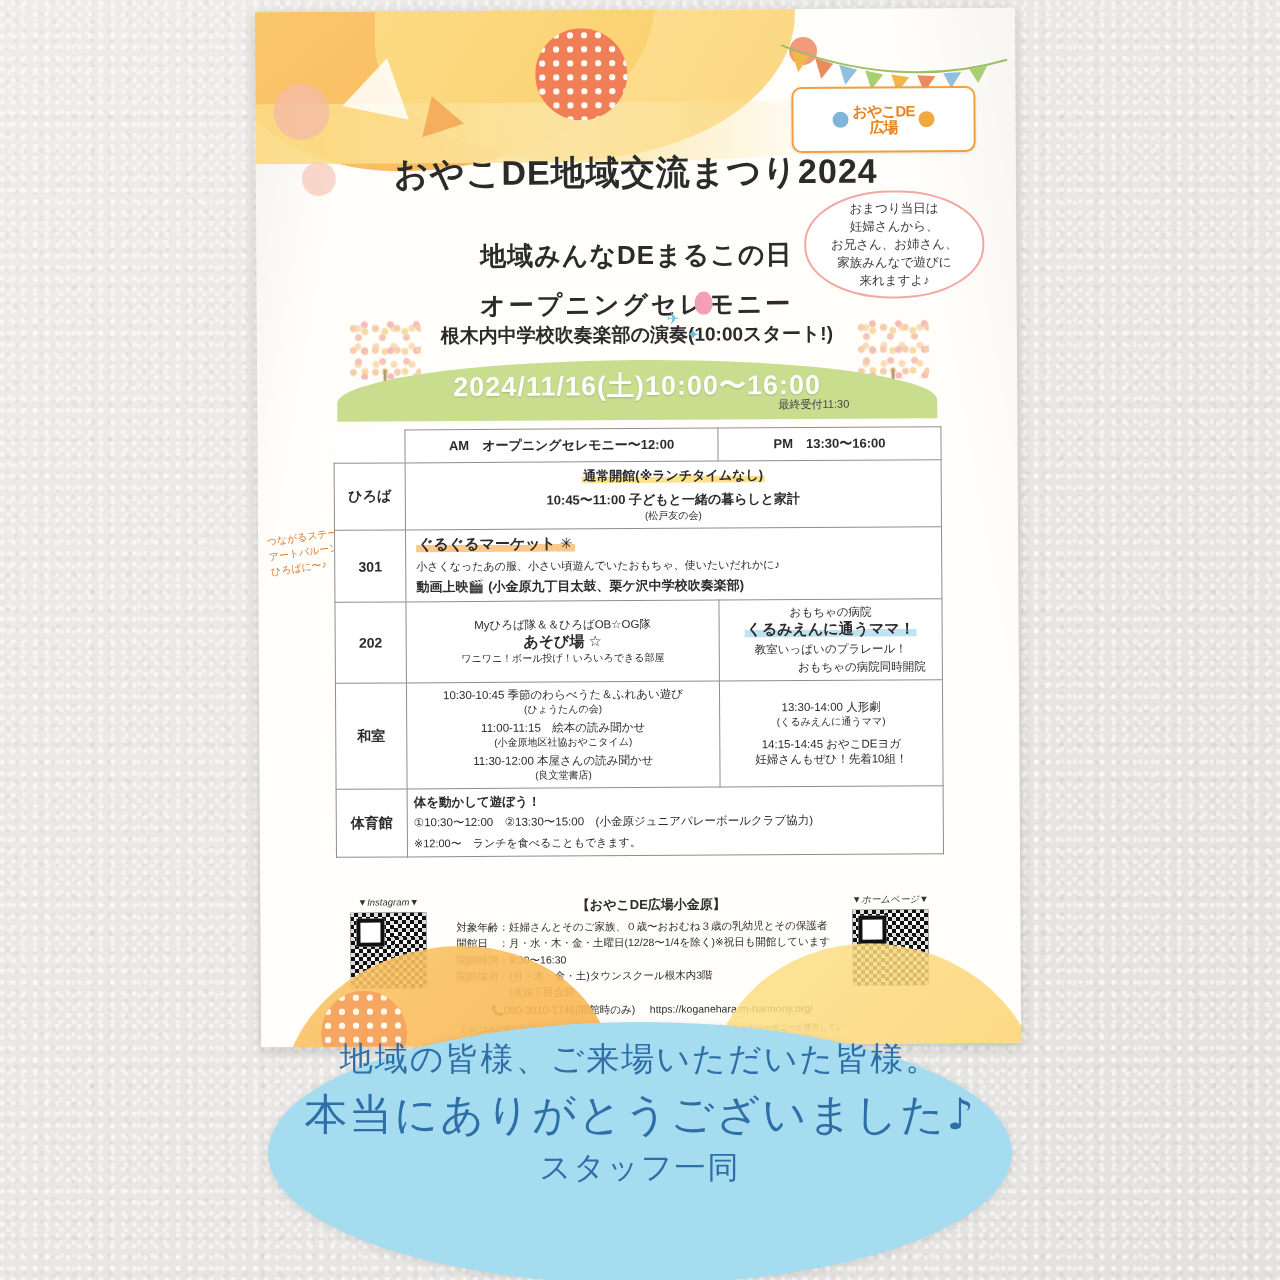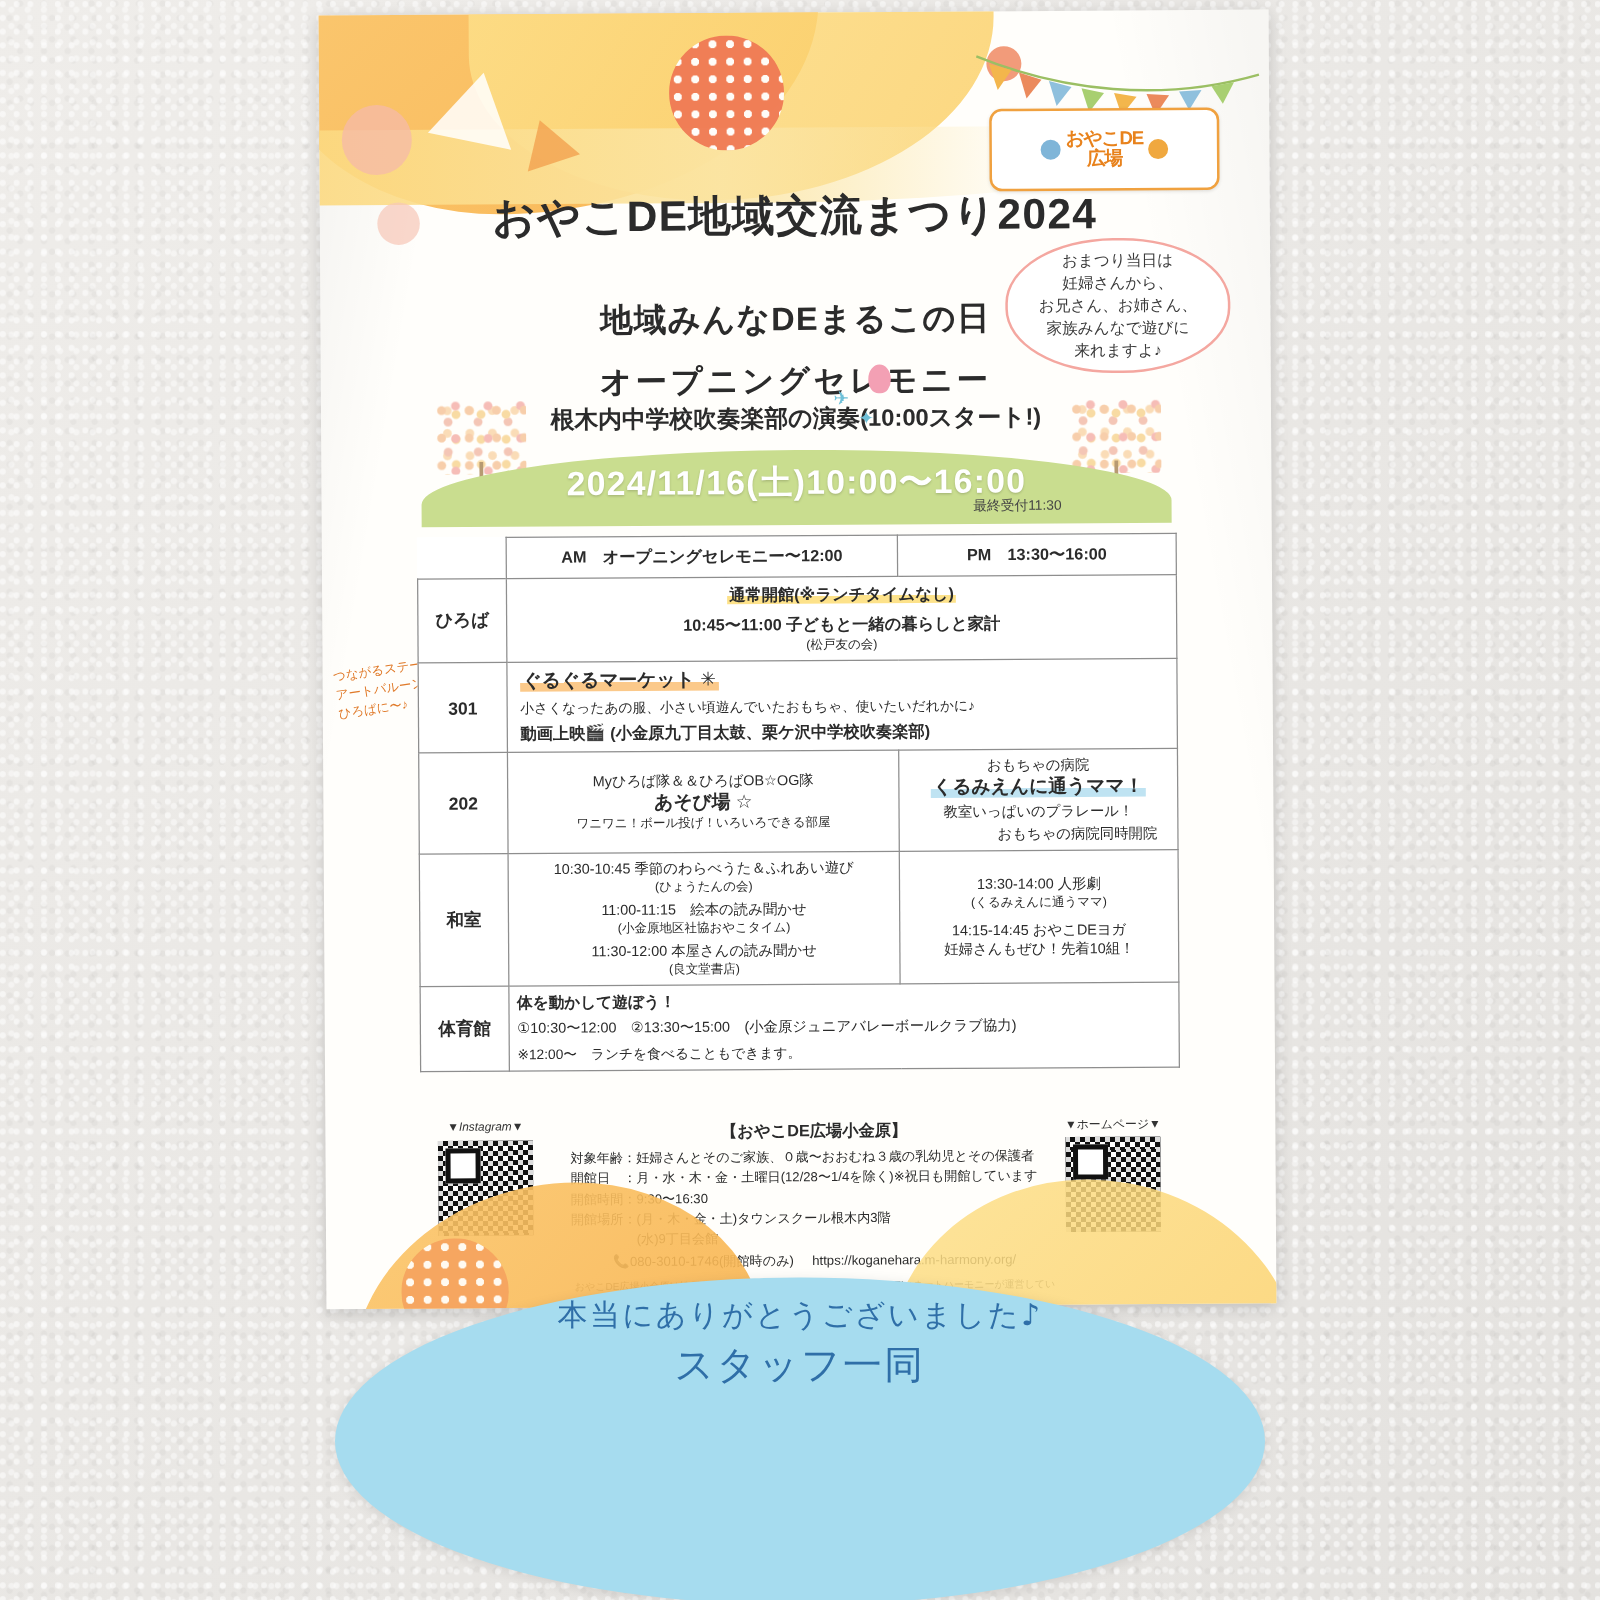--- a/index.html
+++ b/index.html
@@ -229,21 +229,21 @@
     position:absolute;left:268px;top:1022px;width:744px;height:262px;
     background:#a6dcef;border-radius:50%;
     box-shadow:0 2px 10px rgba(0,0,0,.10);
   }
   .msg-text{
     position:absolute;left:268px;top:1035px;width:744px;text-align:center;
     color:#2f6fa8;font-size:33px;line-height:1.45;letter-spacing:2px;
     font-family:"DejaVu Sans",sans-serif;
   }
   .msg-text div{white-space:nowrap;}
-  .msg-text .l2{font-size:24px;}
+  .msg-text .l2{font-size:43px;}
   .msg-text .l3{font-size:31px;}
 </style>
 </head>
 <body>
 
 <div class="bg-texture"></div>
 
 <div class="flyer">
 
   <div class="deco blob-orange"></div>
@@ -383,21 +383,21 @@
       </td>
     </tr>
   </tbody>
     </table>
 
 
   <div class="footer">
     <div class="qr-cap" style="left:73px;top:0;font-style:italic;">▼Instagram▼</div>
     <div class="qr qr-sq qr-left"></div>
 
-    <div class="qr-cap" style="right:75px;top:0;">▼ホームページ▼</div>
+    <div class="qr-cap" style="right:75px;top:0;font-style:italic;">▼ホームページ▼</div>
     <div class="qr qr-sq qr-right"></div>
 
     <div class="foot-center">
       <div class="foot-title">【おやこDE広場小金原】</div>
       <div>対象年齢：妊婦さんとそのご家族、０歳〜おおむね３歳の乳幼児とその保護者</div>
       <div>開館日　：月・水・木・金・土曜日(12/28〜1/4を除く)※祝日も開館しています</div>
       <div>開館時間：9:30〜16:30</div>
       <div>開館場所：(月・木・金・土)タウンスクール根木内3階</div>
       <div>　　　　　(水)9丁目会館</div>
       <div class="foot-url">
@@ -409,15 +409,16 @@
     </div>
   </div>
 
   <div class="deco blob-bottom-o"></div>
   <div class="deco blob-bottom-y"></div>
   <div class="deco dot-ball2"></div>
 </div>
 
 <div class="msg-ellipse"></div>
 <div class="msg-text">
+  <div class="l1">地域の皆様、ご来場いただいた皆様。</div>
   <div class="l2">本当にありがとうございました♪</div>
   <div class="l3">スタッフ一同</div>
 </div>
 
 </body></html>

